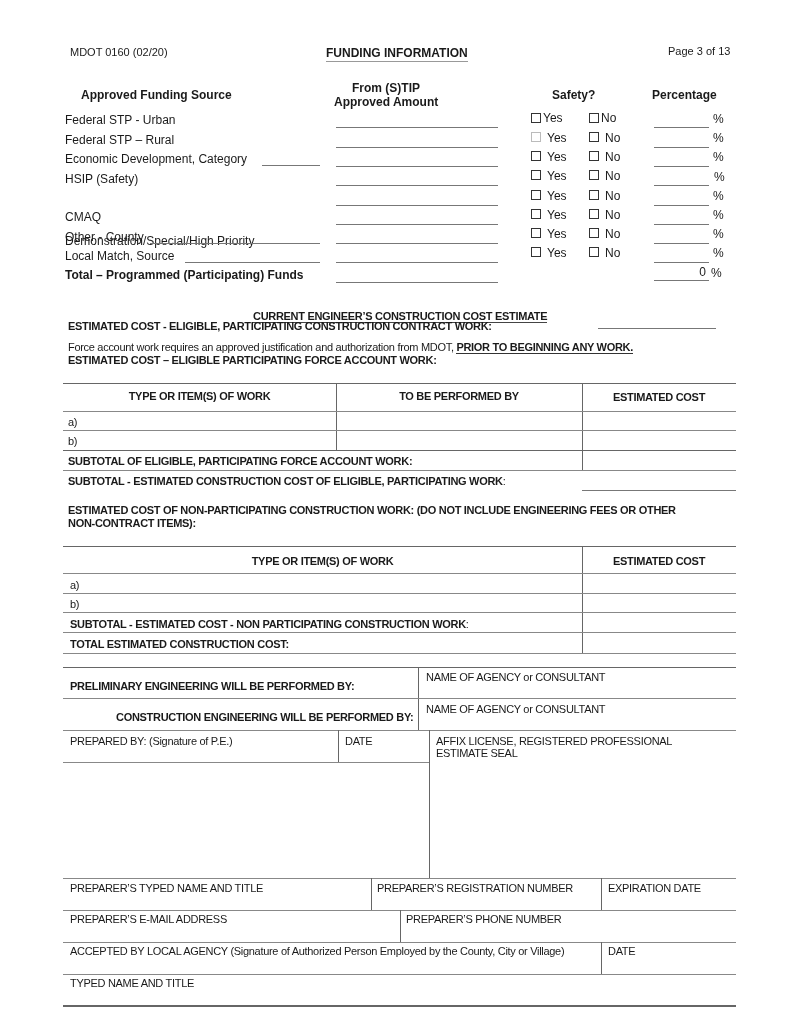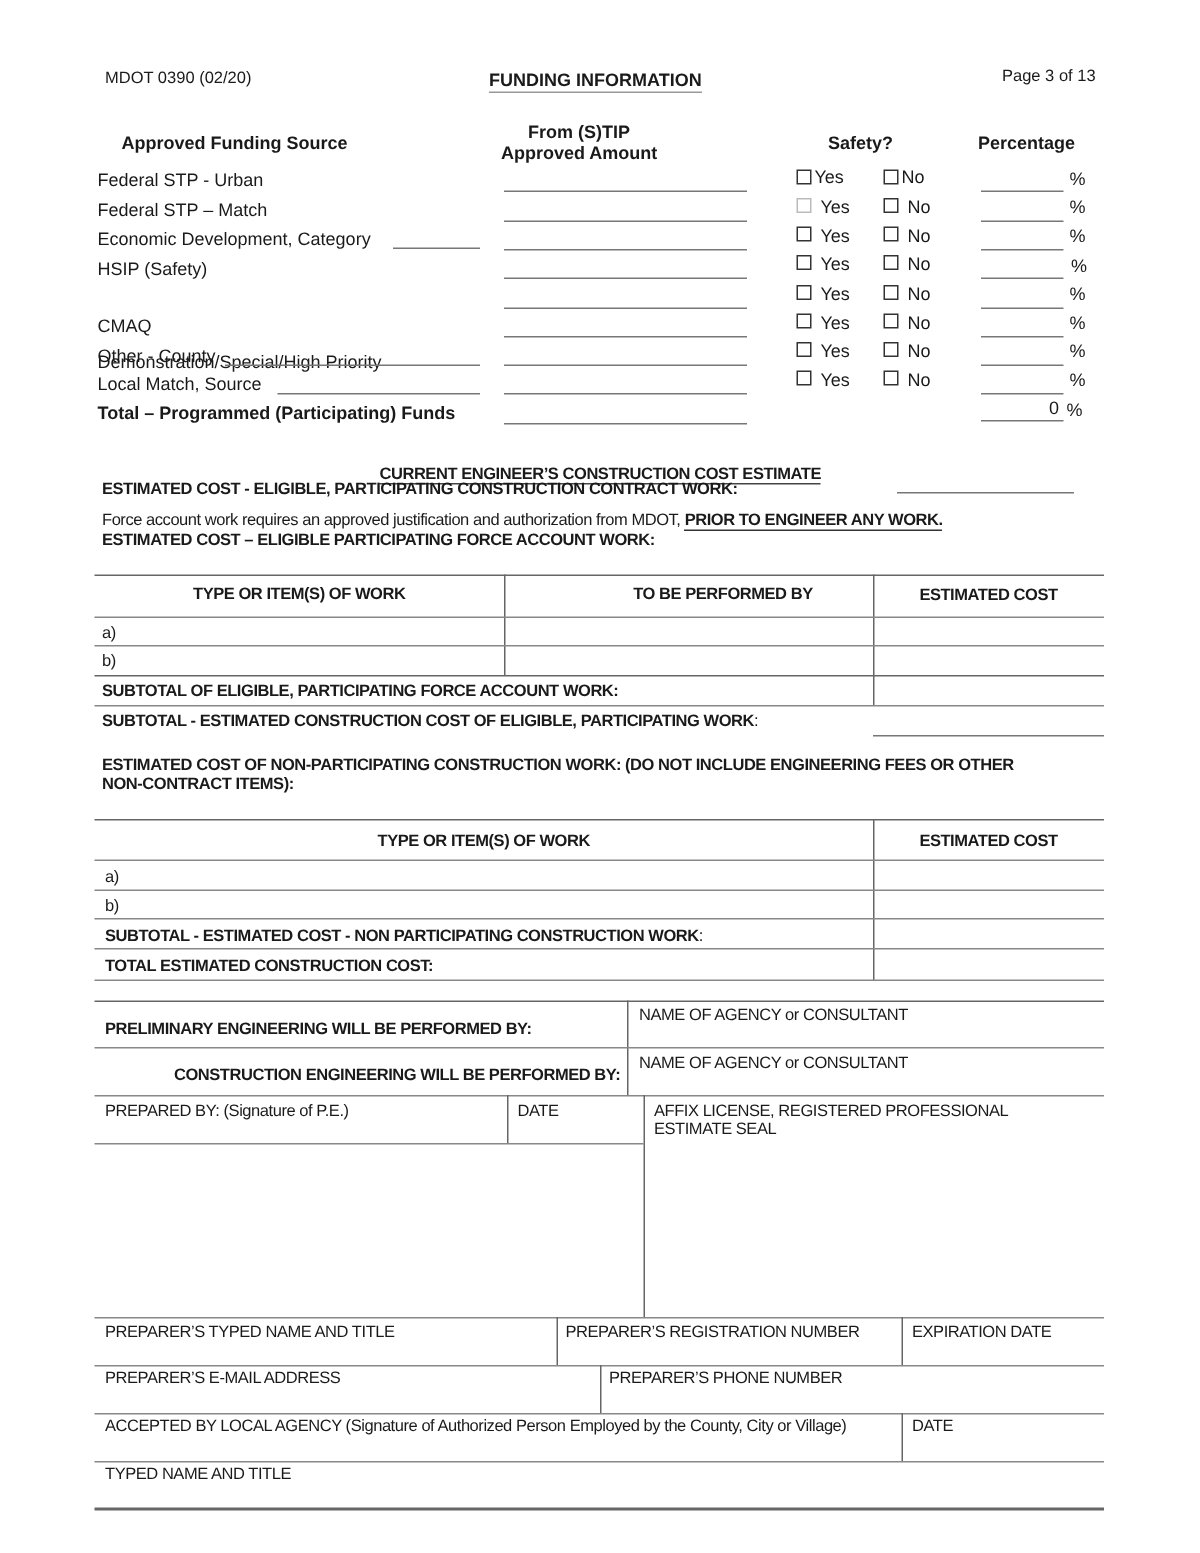--- a/index.html
+++ b/index.html
@@ -13,21 +13,21 @@
   .hline.dark { border-top: 1.6px solid #666; }
   .vline { position: absolute; width: 0; border-left: 1.2px solid #666; }
   .fld { position: absolute; height: 0; border-top: 1.2px solid #777; }
   .cb { position: absolute; width: 10px; height: 10px; border: 1.3px solid #333; box-sizing: border-box; background: #fff; }
   .cb.light { border-color: #bbb; }
   .lbl { position: absolute; white-space: nowrap; }
 </style>
 </head>
 <body>
 
-<div class="lbl t11" style="left:70px; top:46px;">MDOT 0390 (02/20)</div>
+<div class="lbl t11" style="left:70px; top:46px;">MDOT 0160 (02/20)</div>
 <div class="lbl t12 b" style="left:326px; top:46px; border-bottom:1px solid #999; padding-bottom:1px;">FUNDING INFORMATION</div>
 <div class="lbl t11" style="left:668px; top:45px;">Page 3 of 13</div>
 
 <div class="lbl t12 b" style="left:81px; top:88px;">Approved Funding Source</div>
 <div class="lbl t12 b" style="left:334px; top:81px; width:104px; text-align:center;">
   <div>From (S)TIP</div>
   <div>Approved Amount</div>
 </div>
 <div class="lbl t12 b" style="left:552px; top:88px;">Safety?</div>
 <div class="lbl t12 b" style="left:652px; top:88px;">Percentage</div>
@@ -37,21 +37,21 @@
   <div class="fld" style="left:336px; top:127px; width:162px;"></div>
   <div class="cb" style="left:531px; top:113px;"></div>
   <div class="lbl t12" style="left:543px; top:111px;">Yes</div>
   <div class="cb" style="left:589px; top:113px;"></div>
   <div class="lbl t12" style="left:601px; top:111px;">No</div>
   <div class="fld" style="left:654px; top:127px; width:55px;"></div>
   <div class="lbl t12" style="left:713px; top:112px;">%</div>
 </div>
 
 <div>
-  <div class="lbl t12" style="left:65px; top:133px;">Federal STP – Match</div>
+  <div class="lbl t12" style="left:65px; top:133px;">Federal STP – Rural</div>
   <div class="fld" style="left:336px; top:147px; width:162px;"></div>
   <div class="cb light" style="left:531px; top:132px;"></div>
   <div class="lbl t12" style="left:547px; top:131px;">Yes</div>
   <div class="cb" style="left:589px; top:132px;"></div>
   <div class="lbl t12" style="left:605px; top:131px;">No</div>
   <div class="fld" style="left:654px; top:147px; width:55px;"></div>
   <div class="lbl t12" style="left:713px; top:131px;">%</div>
 </div>
 
 <div>
@@ -130,29 +130,29 @@
   <div class="fld" style="left:654px; top:280px; width:55px;"></div>
   <div class="lbl t12" style="left:711px; top:266px;">%</div>
 </div>
 
 <div class="lbl t11 b narrow" style="left:253px; top:295px; border-bottom:1.3px solid #444;margin-top:15px;">CURRENT ENGINEER’S CONSTRUCTION COST ESTIMATE</div>
 
 <div class="lbl t11 b narrow" style="left:68px; top:320px;">ESTIMATED COST - ELIGIBLE, PARTICIPATING CONSTRUCTION CONTRACT WORK:</div>
 <div class="fld" style="left:598px; top:328px; width:118px;"></div>
 
 <div class="lbl t11 narrow" style="left:68px; top:341px;">
-  <span>Force account work requires an approved justification and authorization from MDOT, </span><span class="b" style="border-bottom:1.3px solid #333;">PRIOR TO ENGINEER ANY WORK.</span>
+  <span>Force account work requires an approved justification and authorization from MDOT, </span><span class="b" style="border-bottom:1.3px solid #333;">PRIOR TO BEGINNING ANY WORK.</span>
 </div>
 <div class="lbl t11 b narrow" style="left:68px; top:354px;">ESTIMATED COST – ELIGIBLE PARTICIPATING FORCE ACCOUNT WORK:</div>
 
 <div class="hline dark" style="left:63px; top:383px; width:673px;"></div>
 <div class="vline" style="left:336px; top:383px; height:67px;"></div>
 <div class="vline" style="left:582px; top:383px; height:87px;"></div>
 <div class="lbl t11 b narrow" style="left:63px; top:390px; width:273px; text-align:center;">TYPE OR ITEM(S) OF WORK</div>
-<div class="lbl t11 b narrow" style="left:336px; top:390px; width:246px; text-align:center;margin-left:23px;">TO BE PERFORMED BY</div>
+<div class="lbl t11 b narrow" style="left:336px; top:390px; width:246px; text-align:center;">TO BE PERFORMED BY</div>
 <div class="lbl t11 b narrow" style="left:582px; top:391px; width:154px; text-align:center;">ESTIMATED COST</div>
 <div class="hline" style="left:63px; top:411px; width:673px;"></div>
 
 <div>
   <div class="lbl t11 narrow" style="left:68px; top:416px;">a)</div>
   <div class="abs" style="left:80px; top:412px; width:254px; height:18px;"></div>
   <div class="abs" style="left:338px; top:412px; width:242px; height:18px;"></div>
   <div class="abs" style="left:584px; top:412px; width:150px; height:18px;"></div>
 </div>
 <div class="hline" style="left:63px; top:430px; width:673px;"></div>

